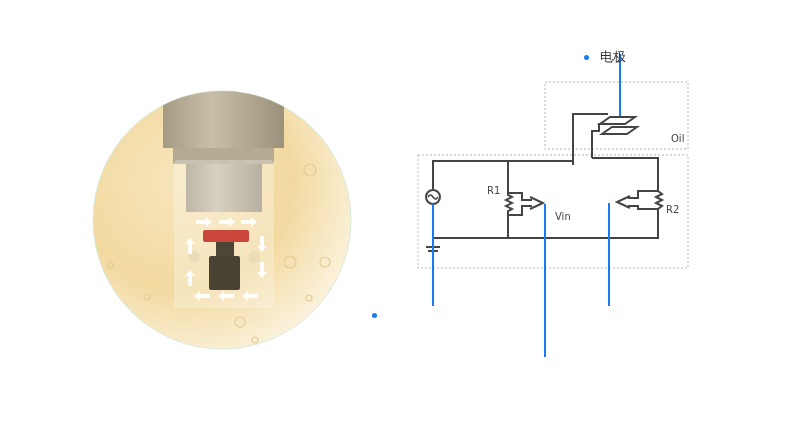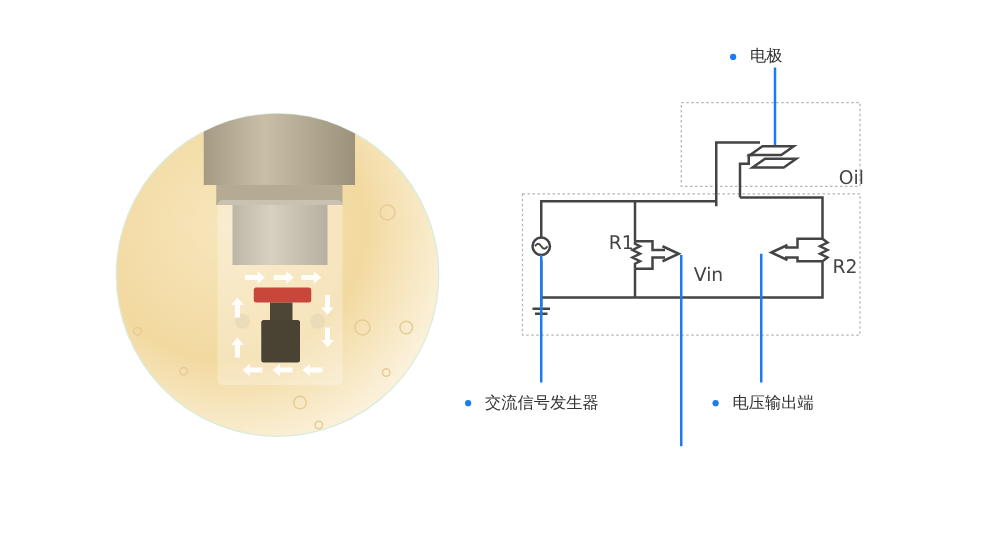--- a/index.html
+++ b/index.html
@@ -1,20 +1,20 @@
 <!DOCTYPE html>
 <html><head>
 <meta charset="utf-8">
 <style>
   html,body{margin:0;padding:0;background:#ffffff;}
   body{width:800px;height:436px;position:relative;overflow:hidden;font-family:"DejaVu Sans",sans-serif;}
   .stage{position:absolute;left:0;top:0;width:800px;height:436px;}
   .lbl{position:absolute;font-size:13px;color:#333;white-space:nowrap;display:flex;align-items:center;}
   .dot{display:inline-block;width:5px;height:5px;border-radius:50%;background:#1a7cf0;margin-right:11px;}
-  .small{position:absolute;font-size:15px;color:#444;font-family:"DejaVu Sans",sans-serif;}
+  .small{position:absolute;font-size:10px;color:#444;font-family:"DejaVu Sans",sans-serif;}
 </style>
 </head>
 <body>
 
 <div class="stage">
 
   <svg width="800" height="436" style="position:absolute;left:0;top:0;">
     <defs>
       <radialGradient id="oilg" cx="35%" cy="35%" r="70%">
         <stop offset="0%" stop-color="#f7e6bd"></stop>
@@ -118,25 +118,20 @@
       <line x1="545" y1="204" x2="545" y2="357"></line>
       <line x1="609" y1="203" x2="609" y2="306"></line>
     </g>
   </svg>
 
   <span class="small" style="left:671px;top:133px;">Oil</span>
   <span class="small" style="left:487px;top:185px;text-align:right;">R1</span>
   <span class="small" style="left:666px;top:204px;text-align:right;">R2</span>
   <span class="small" style="left:555px;top:199px;margin-top:12px;">Vin</span>
 
-  <div class="lbl" style="left:584px;top:36px;font-family:Liberation Serif, serif;">
+  <div class="lbl" style="left:584px;top:48px;font-family:Liberation Serif, serif;">
     <span class="dot"></span>
     <span>电极</span>
   </div>
   <div class="lbl" style="left:372px;top:313px;">
     <span class="dot"></span>
-    <span>交流信号发生器</span>
-  </div>
-  <div class="lbl" style="left:570px;top:313px;">
-    <span class="dot"></span>
-    <span>电压输出端</span>
   </div>
 </div>
 
 </body></html>

